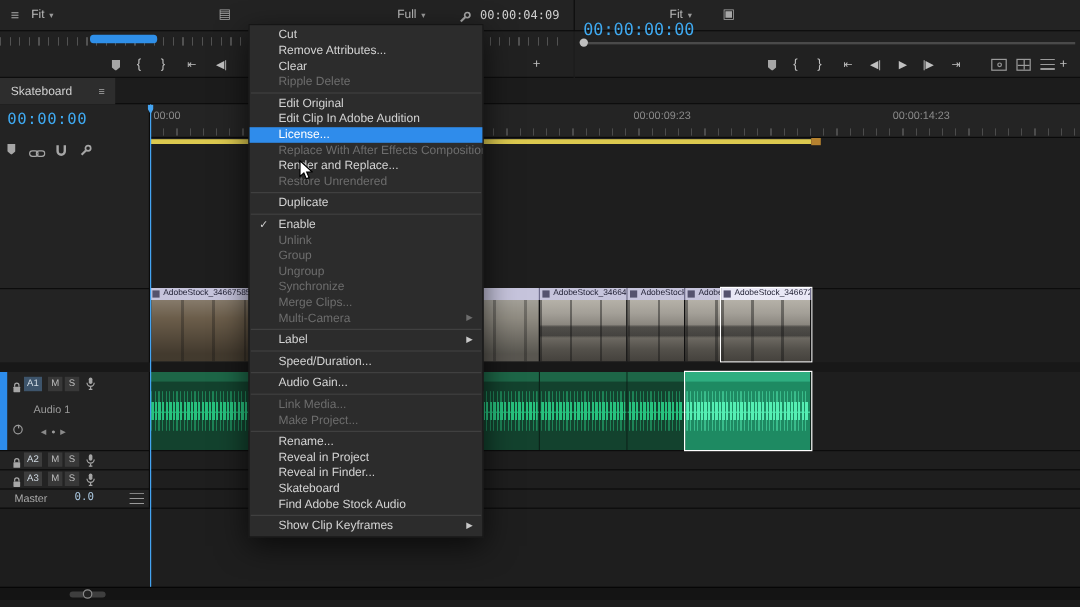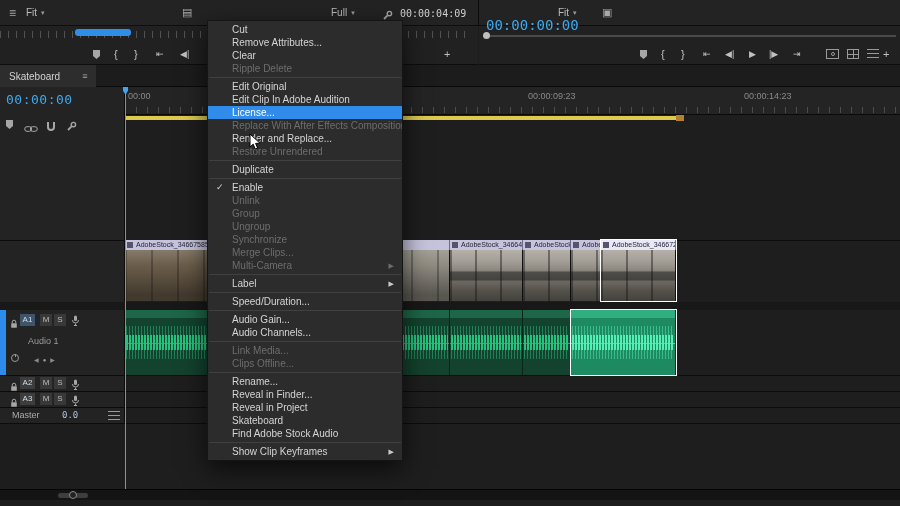--- a/index.html
+++ b/index.html
@@ -379,28 +379,27 @@
     <div class="mi dis">Ungroup</div>
     <div class="mi dis">Synchronize</div>
     <div class="mi dis">Merge Clips...</div>
     <div class="mi dis"><span>Multi-Camera</span><span class="arr">▶</span></div>
     <div class="msep"></div>
     <div class="mi"><span>Label</span><span class="arr">▶</span></div>
     <div class="msep"></div>
     <div class="mi">Speed/Duration...</div>
     <div class="msep"></div>
     <div class="mi">Audio Gain...</div>
-    <div class="mi">Audio Channels...</div>
     <div class="msep"></div>
     <div class="mi dis">Link Media...</div>
-    <div class="mi dis">Clips Offline...</div>
+    <div class="mi dis">Make Project...</div>
     <div class="msep"></div>
     <div class="mi">Rename...</div>
+    <div class="mi">Reveal in Project</div>
     <div class="mi">Reveal in Finder...</div>
-    <div class="mi">Reveal in Project</div>
     <div class="mi">Skateboard</div>
     <div class="mi">Find Adobe Stock Audio</div>
     <div class="msep"></div>
     <div class="mi"><span>Show Clip Keyframes</span><span class="arr">▶</span></div>
   </div>
 
   <div class="abs cursor">
     <svg width="12" height="18" viewBox="0 0 12 18">
         <path d="M1 1 L1 14 L4.2 11.2 L6.2 16 L8.6 15 L6.6 10.4 L11 10.2 Z" fill="#ffffff" stroke="#000000" stroke-width="1"></path>
       </svg>

